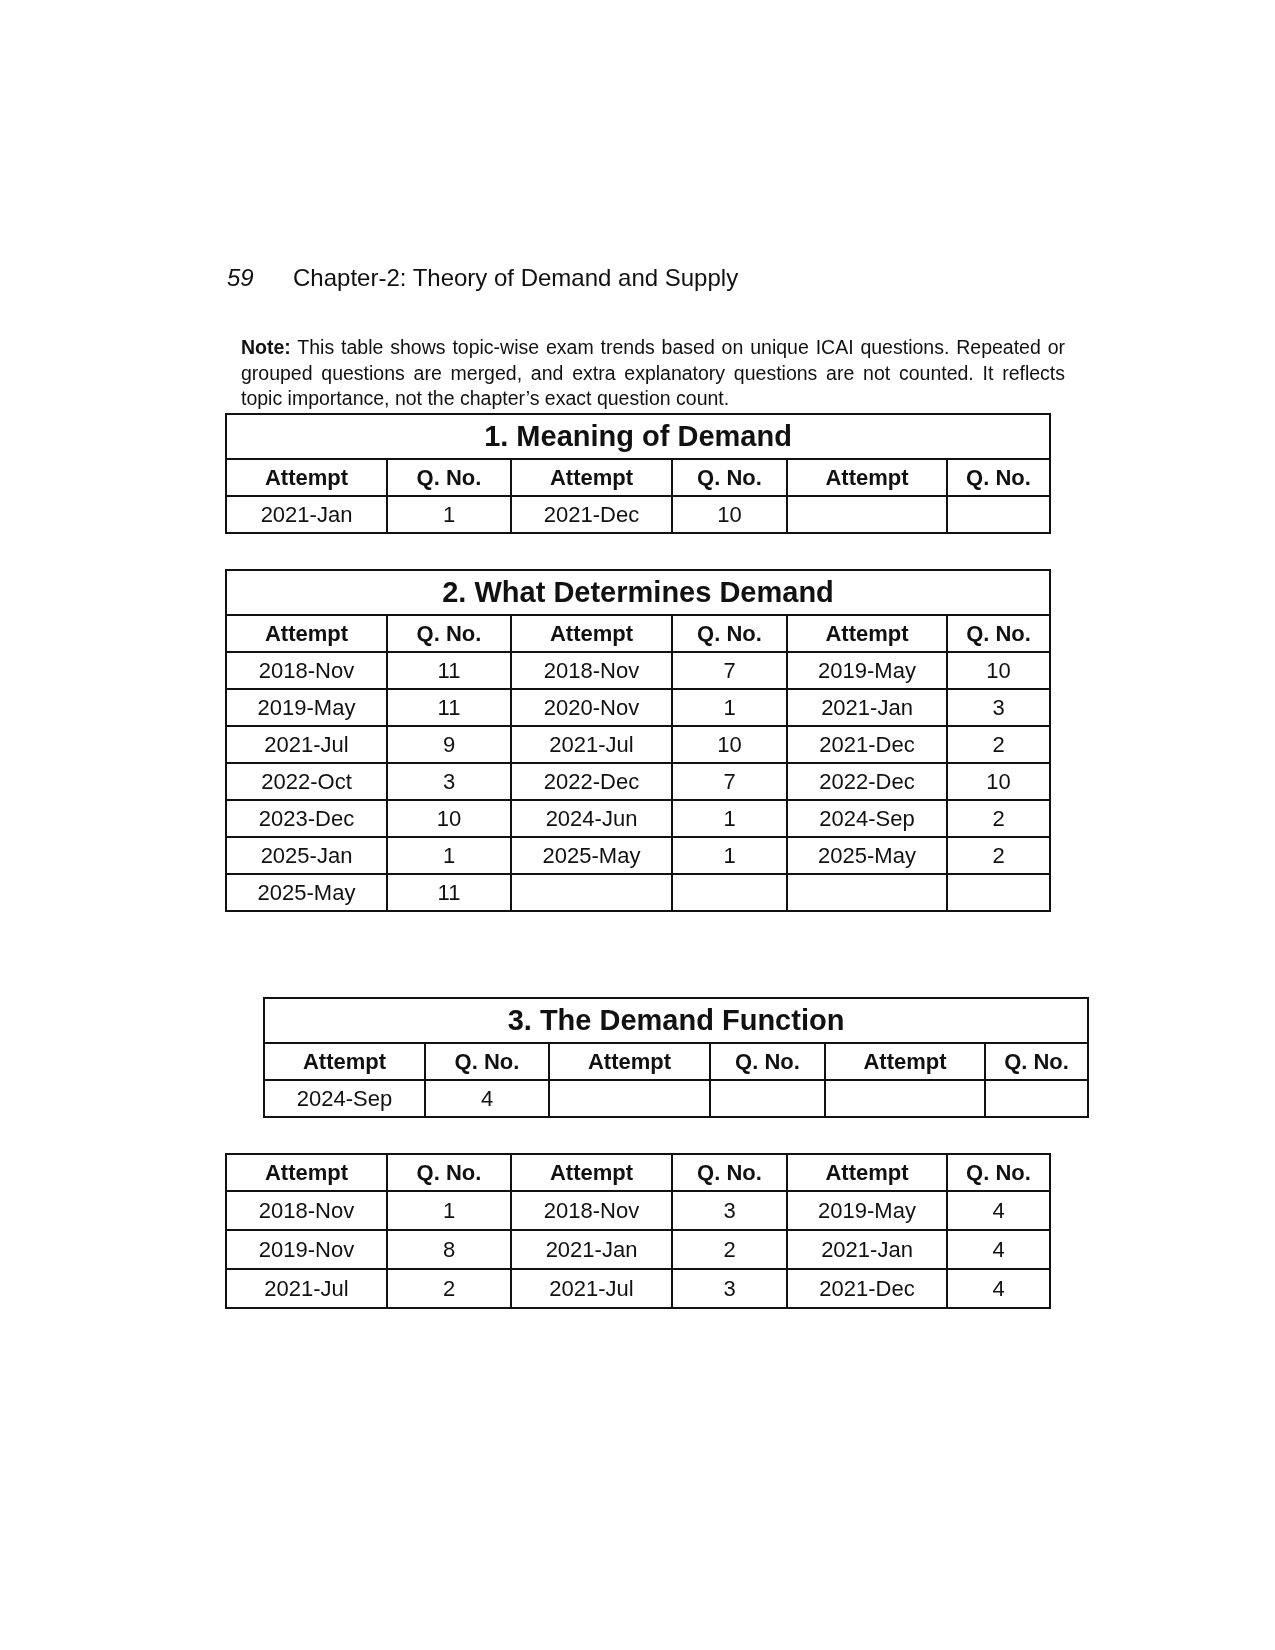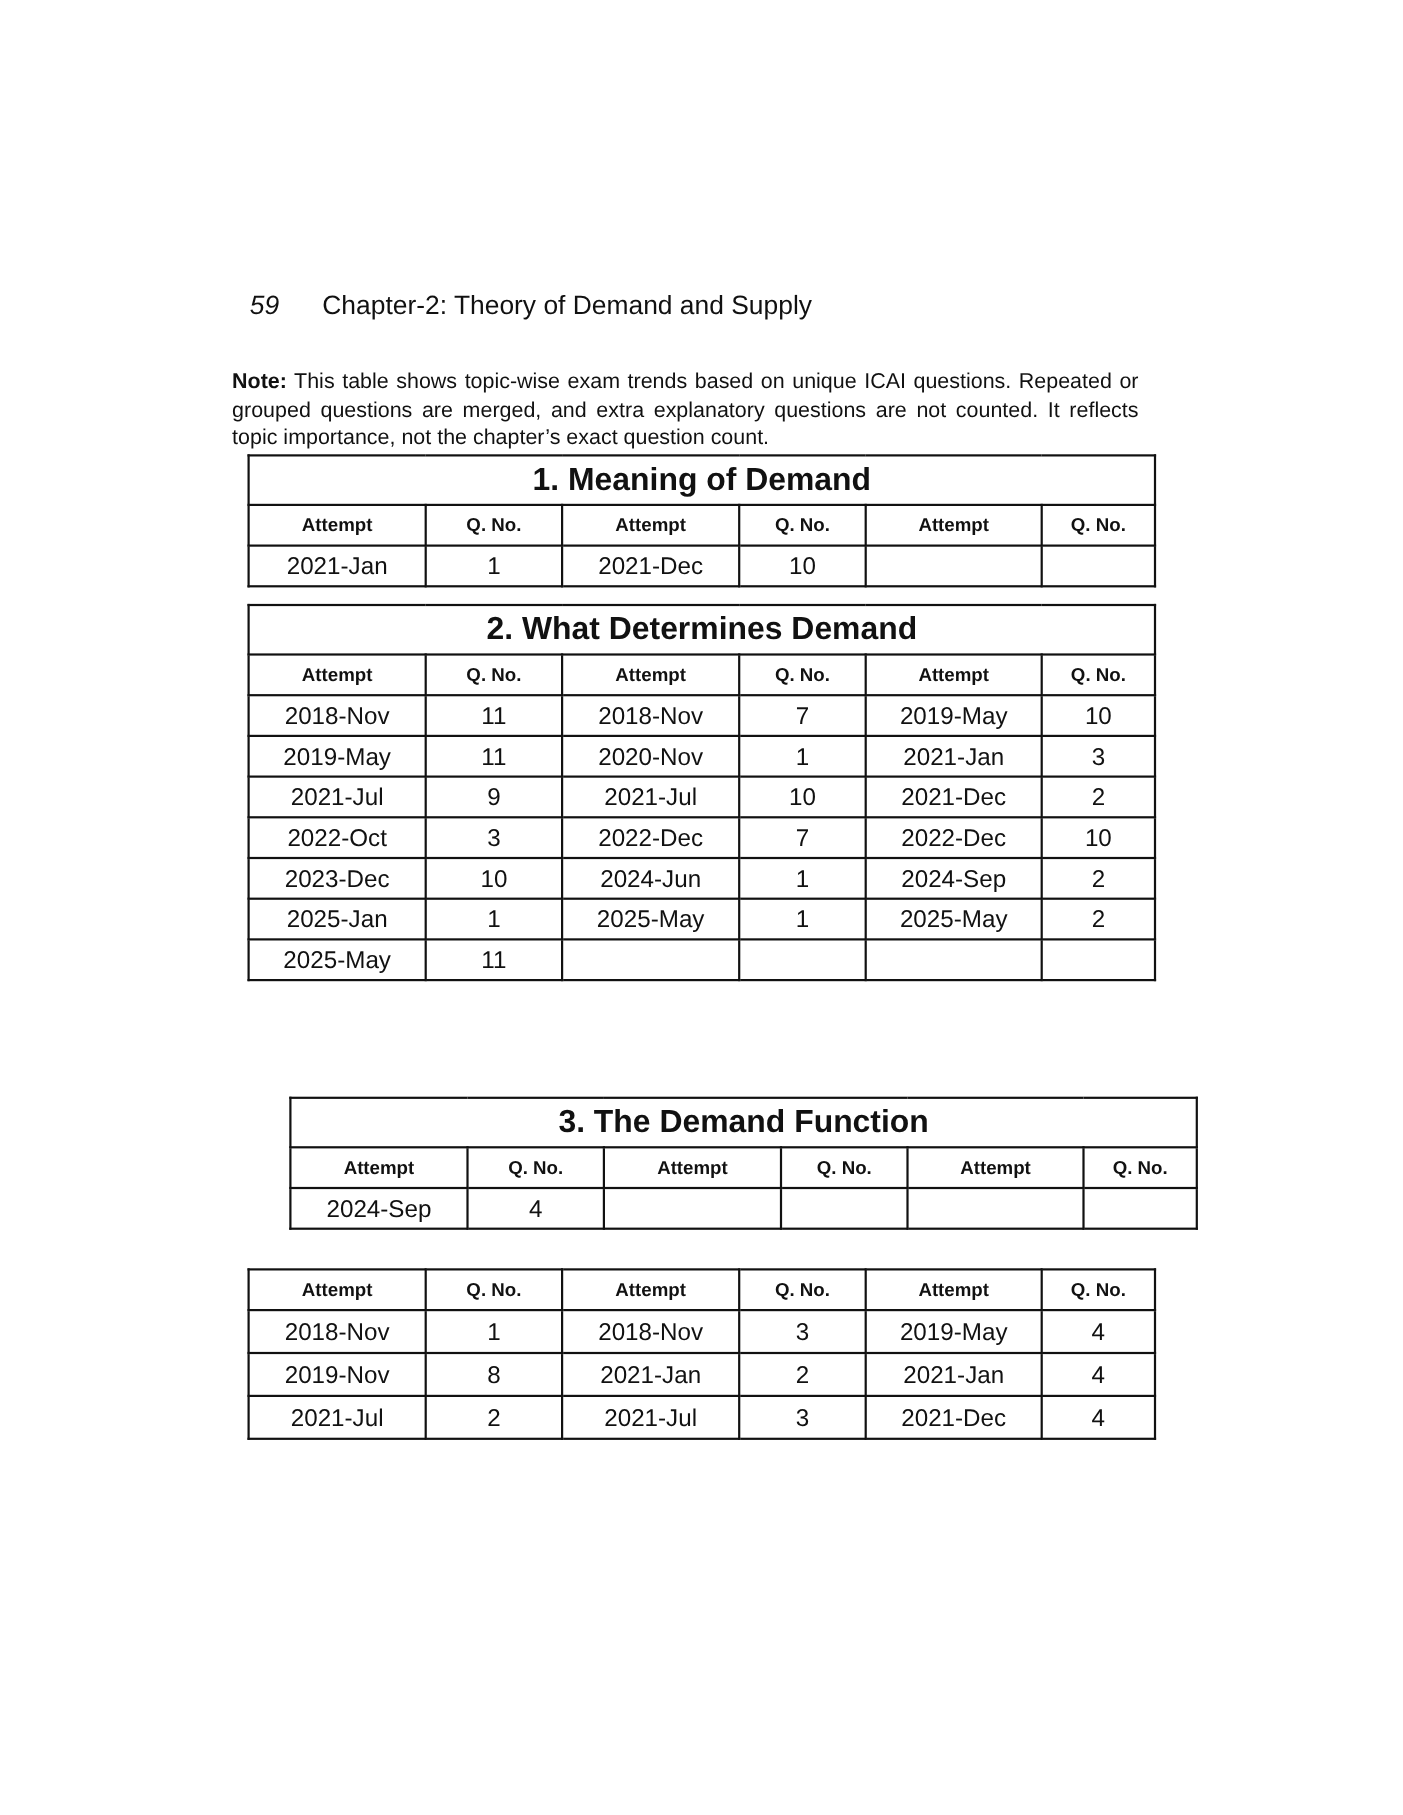--- a/index.html
+++ b/index.html
@@ -23,21 +23,21 @@
       line-height: 28px;
       white-space: nowrap;
     }
     .page-header .page-number {
       display: inline-block;
       width: 66px;
       font-style: italic;
     }
     .note {
       position: absolute;
-      left: 211px;
+      left: 241px;
       top: 335px;
       width: 824px;
       font-size: 19.5px;
       line-height: 25.5px;
       text-align: justify;
     }
     .note .note-label {
       font-weight: bold;
     }
     table.topic-table {
@@ -53,31 +53,31 @@
       text-align: center;
       padding: 0;
       vertical-align: middle;
     }
     table.topic-table .title-cell {
       font-size: 29px;
       font-weight: bold;
       height: 43px;
     }
     table.topic-table th.col-head {
-      font-size: 17px;
+      font-size: 22px;
       font-weight: bold;
       height: 35px;
     }
     table.topic-table td.cell {
       font-size: 22px;
       font-weight: normal;
       height: 35px;
     }
     #table-1 { top: 413px; }
-    #table-2 { top: 549px; border-radius: 23px; }
+    #table-2 { top: 569px; border-radius: 23px; }
     #table-3 { top: 997px; margin-left: 38px; }
     #table-4 { top: 1153px; }
     #table-4 td.cell { height: 37px; }
   </style>
 </head>
 <body>
 
 <div class="page-header">
   <span class="page-number">59</span><span class="chapter-title">Chapter-2: Theory of Demand and Supply</span>
 </div>

